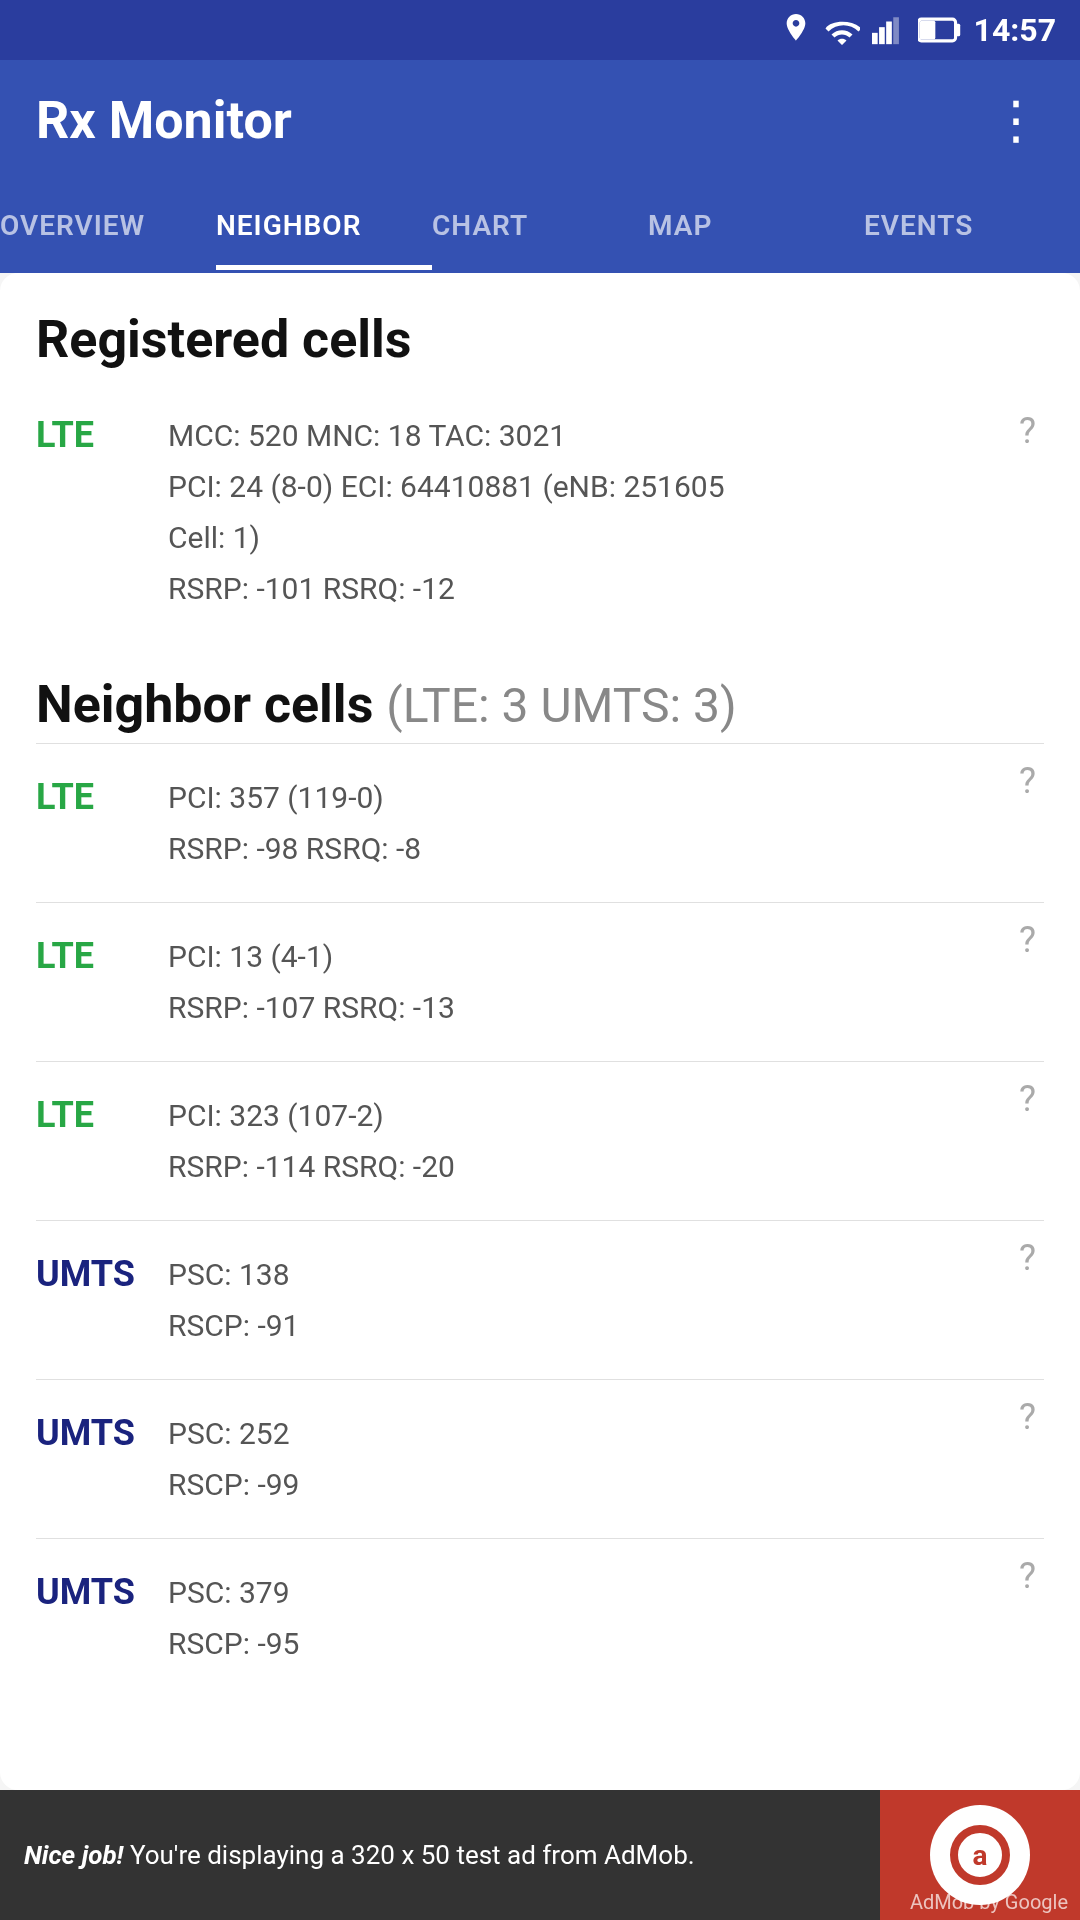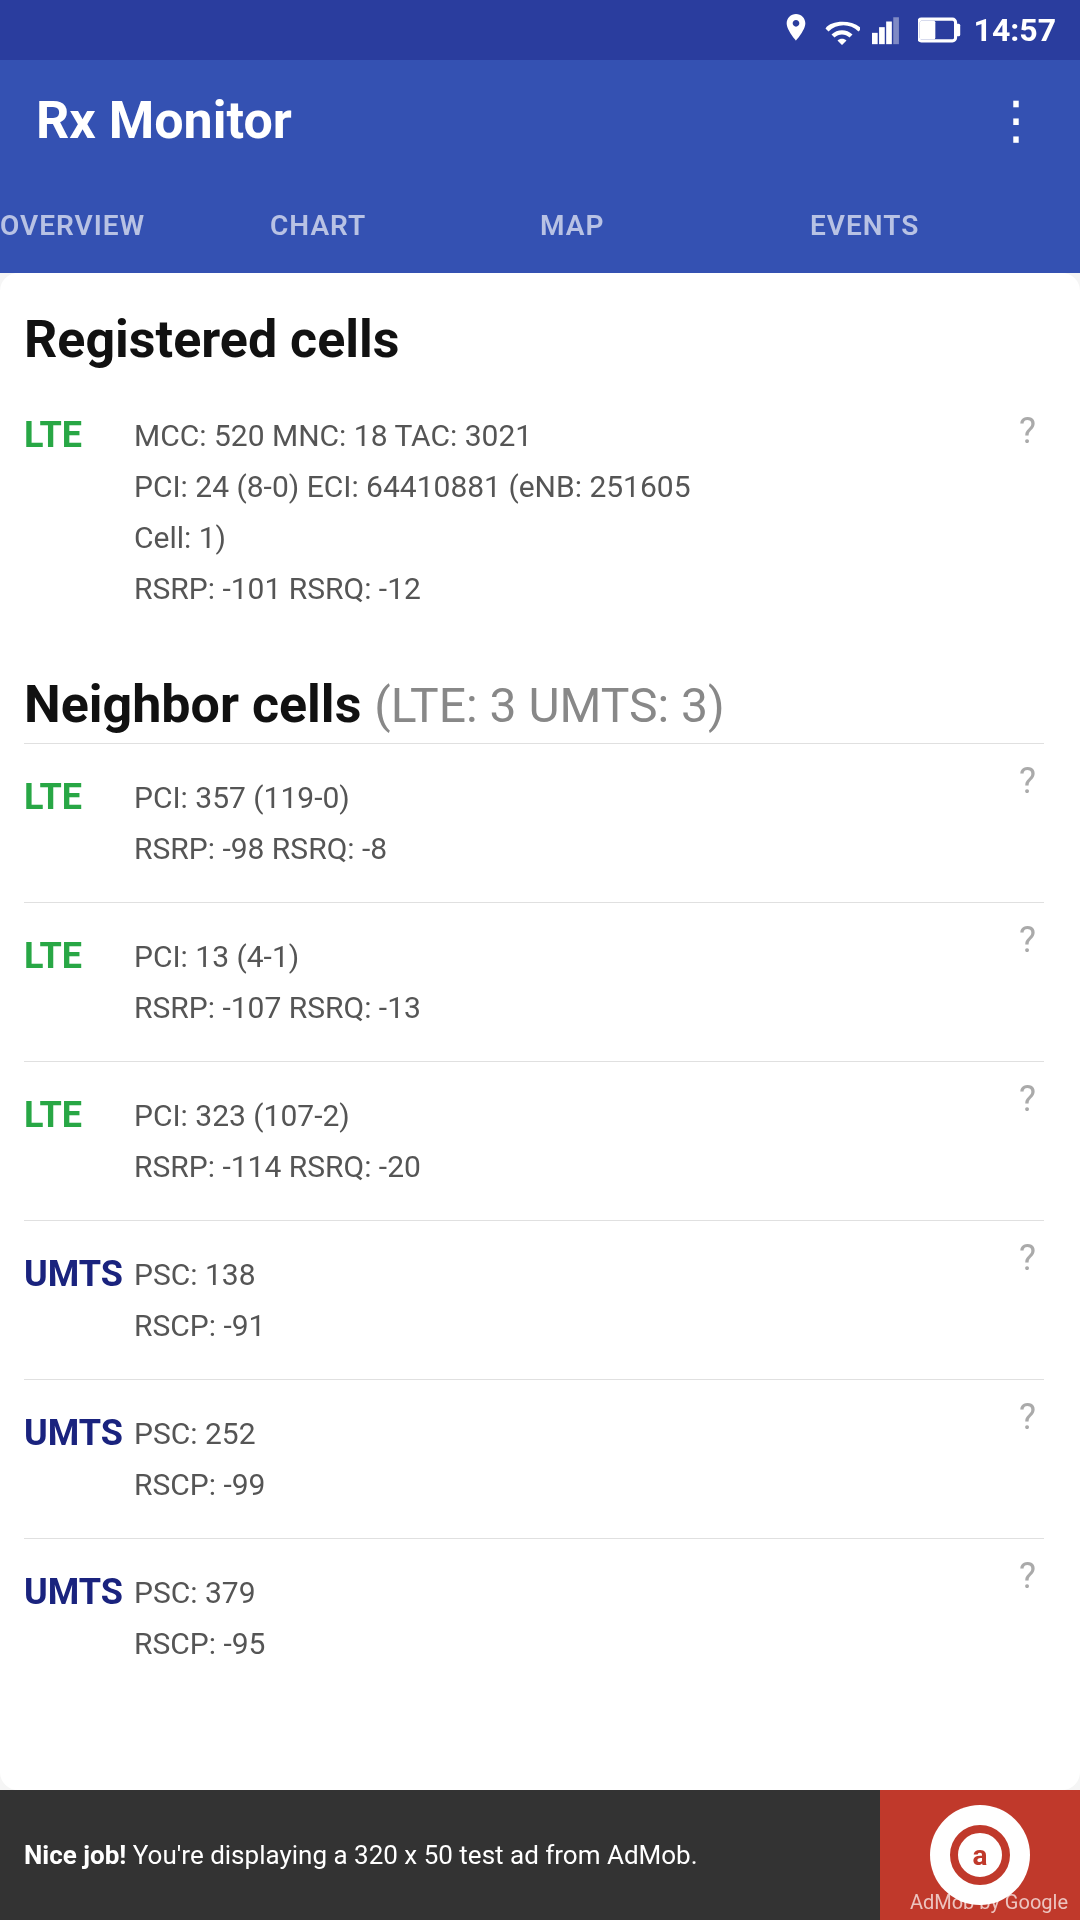--- a/index.html
+++ b/index.html
@@ -87,21 +87,21 @@
       bottom: 0;
       left: 0;
       right: 0;
       height: 5px;
       background: white;
     }
 
     
     .content {
       background: white;
-      padding: 36px 36px 0 24px;
+      padding: 36px 36px 0 36px;
       min-height: calc(1920px - 60px - 120px - 93px - 130px);
       border-radius: 18px;
     }
 
     
     .section-title {
       font-size: 52px;
       font-weight: bold;
       color: #111;
       margin-bottom: 24px;
@@ -110,21 +110,21 @@
     .registered-cell {
       display: flex;
       align-items: flex-start;
       padding: 16px 0 28px 0;
       position: relative;
     }
     .tech-badge {
       font-size: 36px;
       font-weight: bold;
       min-width: 100px;
-      margin-right: 10px;
+      margin-right: 32px;
       margin-top: 4px;
     }
     .tech-badge.lte { color: #28a745; }
     .tech-badge.umts { color: #1a237e; }
 
     .cell-info {
       flex: 1;
       font-size: 30px;
       color: #555;
       line-height: 1.7;
@@ -176,20 +176,21 @@
     }
     .ad-text-area {
       flex: 1;
       padding: 16px 24px;
       color: white;
       font-size: 26px;
       line-height: 1.5;
     }
     .ad-text-area .nice-job {
       font-weight: bold;
+      font-style: italic;
     }
     .ad-logo-area {
       width: 200px;
       height: 130px;
       background: #c0392b;
       display: flex;
       align-items: center;
       justify-content: center;
     }
     .ad-logo-circle {
@@ -258,20 +259,23 @@
 
 <div class="app-bar">
   <span class="app-title">Rx Monitor</span>
   <span class="app-menu-btn">⋮</span>
 </div>
 
 <div class="tab-bar">
   <div class="tab-item">
     <span>OVERVIEW</span>
   </div>
+  <div class="tab-item active">
+    <span>NEIGHBOR</span>
+  </div>
   <div class="tab-item">
     <span>CHART</span>
   </div>
   <div class="tab-item">
     <span>MAP</span>
   </div>
   <div class="tab-item">
     <span>EVENTS</span>
   </div>
 </div>

